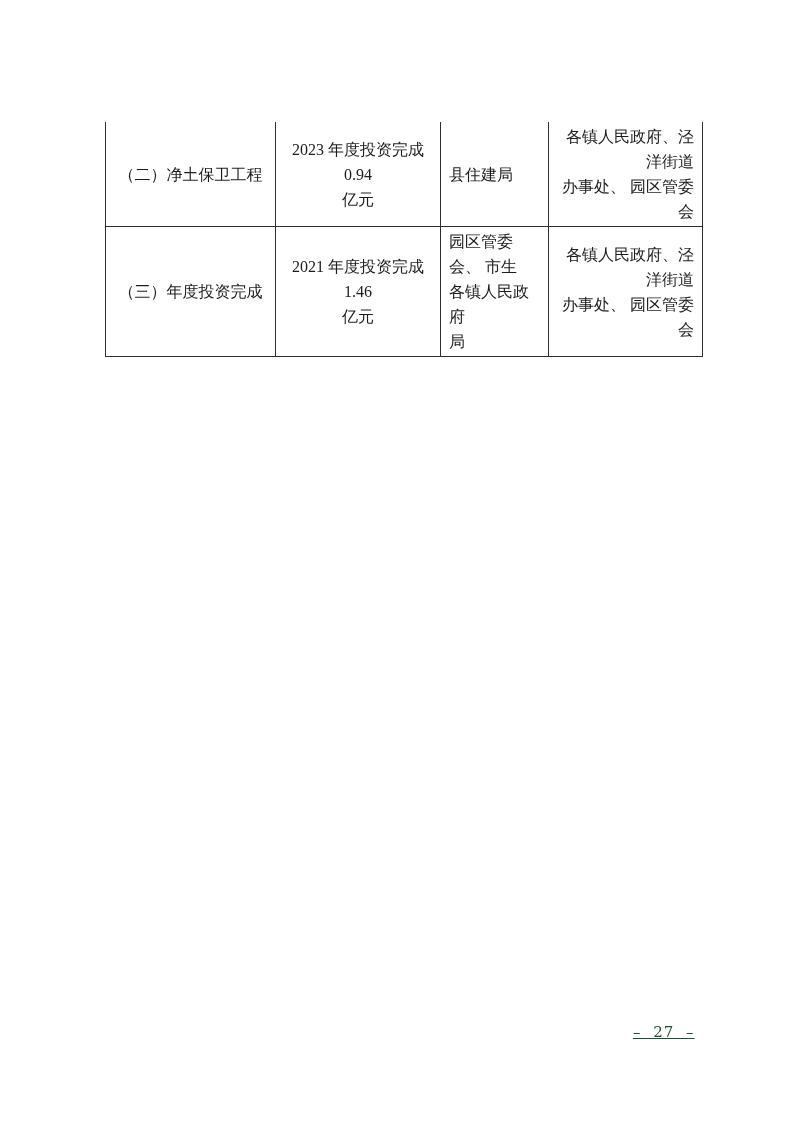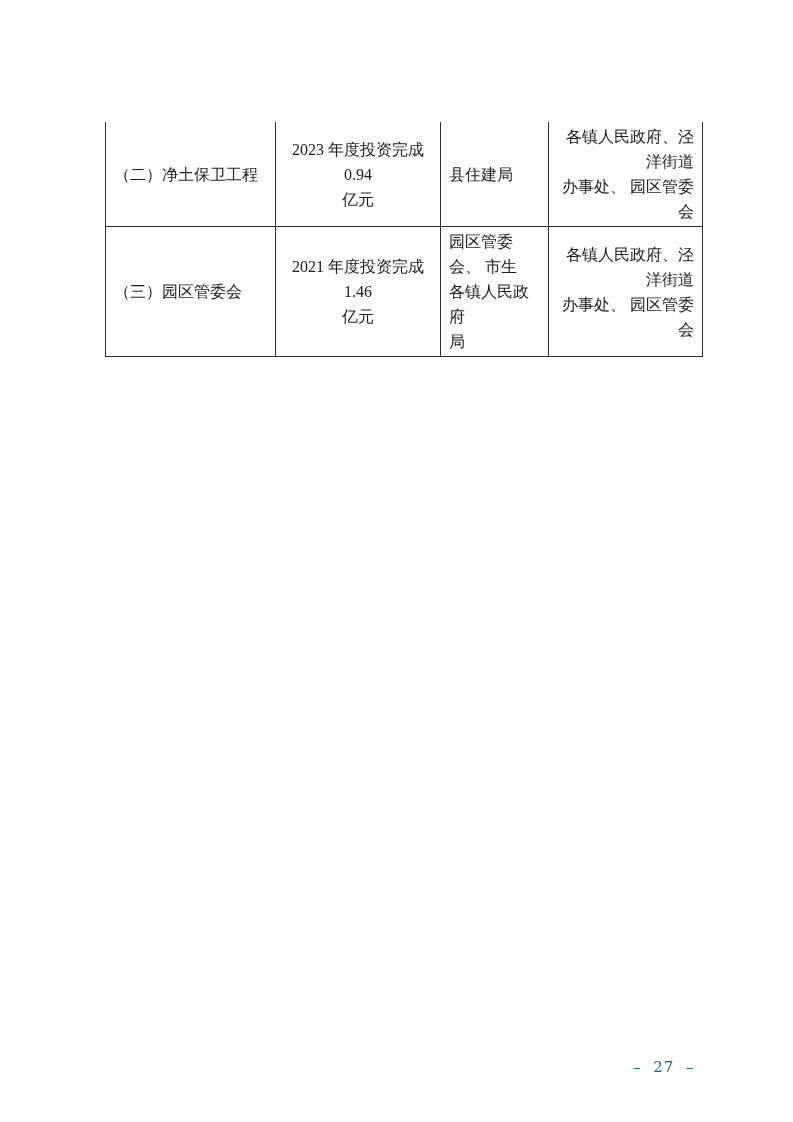--- a/index.html
+++ b/index.html
@@ -36,44 +36,45 @@
     padding: 2px 8px;
     vertical-align: middle;
     overflow: hidden;
     font-family: Liberation Serif, serif;
   }
   
   table.doc-table tr.row-1 td { border-top: none; }
   tr.row-1 { height: 64px; }
   tr.row-2 { height: 71px; }
   td.col-project {
-    text-align: left;
+    text-align: center;
     padding-left: 11px;
   }
   td.col-investment { text-align: center; }
   td.col-lead {
     line-height: 24px;
     padding-left: 3px;
     padding-right: 3px;
   }
   td.col-responsible {
     text-align: right;
     padding-left: 10px;
     padding-right: 6px;
   }
   .page-number {
     position: absolute;
     left: 633px;
-    top: 1058px;
+    top: 1023px;
     font-family: "DejaVu Serif", "Liberation Serif", serif;
     font-size: 15px;
     letter-spacing: 1px;
     word-spacing: 6px;
-    color: #0369a1;
+    color: #14532d;
     white-space: nowrap;
+    text-decoration: underline;
   }
 </style>
 </head>
 <body>
 
 <div class="page">
 
   <table class="doc-table">
     <colgroup>
       <col style="width:170px">
@@ -93,21 +94,21 @@
         <td class="col-lead">
           <div>县住建局</div>
         </td>
         <td class="col-responsible">
           <div>各镇人民政府、泾洋街道</div>
           <div>办事处、 园区管委会</div>
         </td>
       </tr>
       <tr class="row-2">
         <td class="col-project">
-          <div>（三）园区管委会</div>
+          <div>（三）年度投资完成</div>
         </td>
         <td class="col-investment">
           <div>2021 年度投资完成 1.46</div>
           <div>亿元</div>
         </td>
         <td class="col-lead">
           <div>园区管委会、 市生</div>
           <div>各镇人民政府</div>
           <div>局</div>
         </td>

